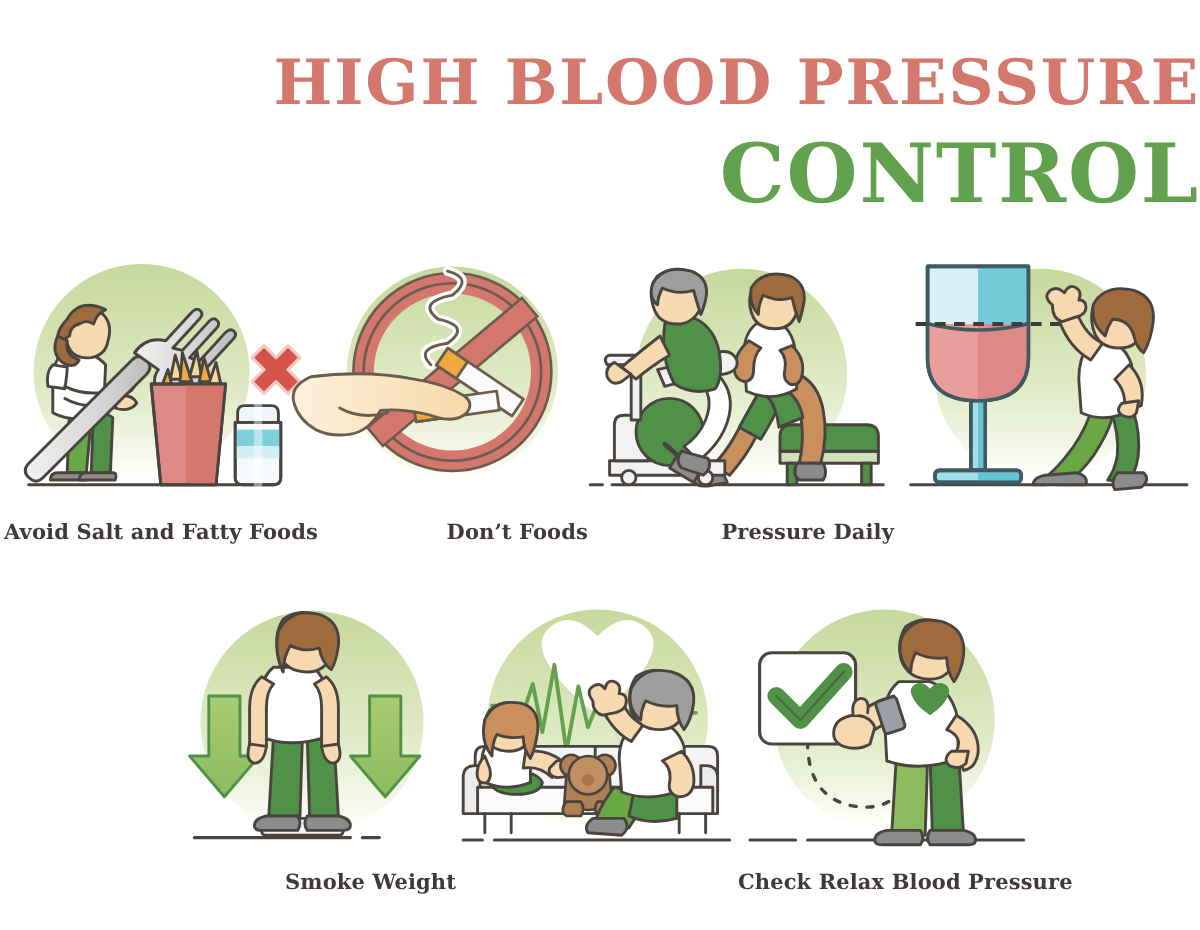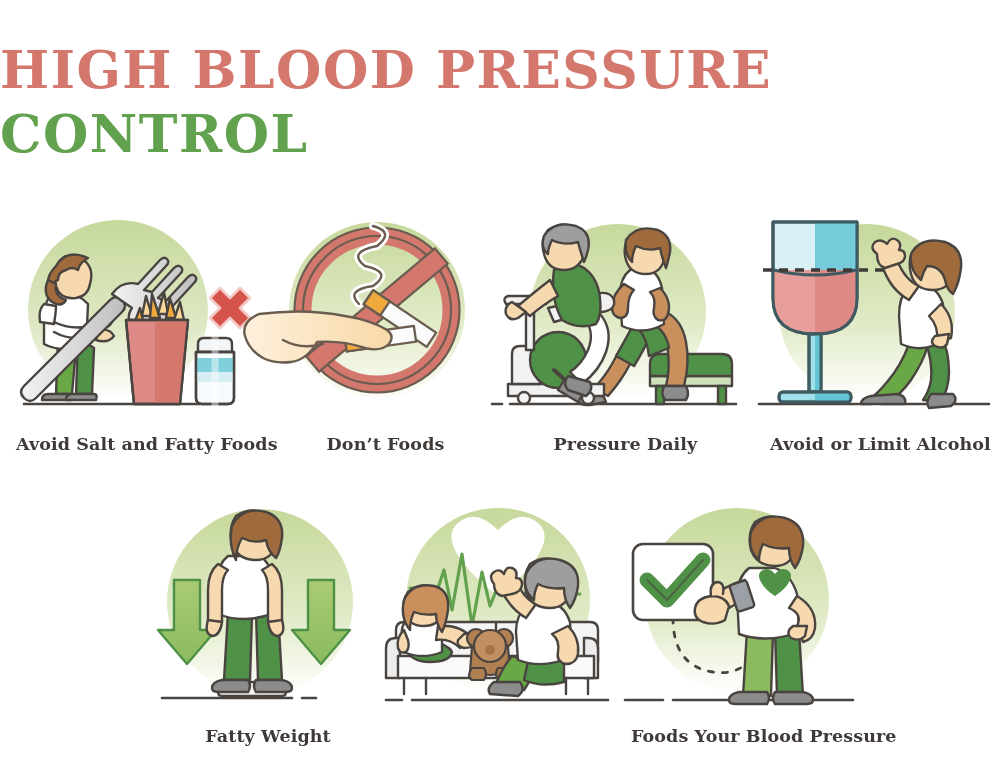--- a/index.html
+++ b/index.html
@@ -11,37 +11,37 @@
     width: 1000px;
     height: 775px;
     font-family: "DejaVu Serif", "Liberation Serif", serif;
     overflow: hidden;
     position: relative;
   }
 
   
   #title-block {
     width: 100%;
-    text-align: left;
+    text-align: right;
     padding-top: 44px;
     user-select: none;
   }
   #title-line-1 {
     font-family: "DejaVu Serif", "Liberation Serif", serif;
     font-weight: 700;
     font-size: 52px;
     letter-spacing: 1.5px;
     color: #d4786e;
     line-height: 1.0;
     display: block;
   }
   #title-line-2 {
     font-family: "DejaVu Serif", "Liberation Serif", serif;
     font-weight: 700;
-    font-size: 52px;
+    font-size: 68px;
     letter-spacing: 1.5px;
     color: #62a24e;
     line-height: 1.45;
     display: block;
   }
 
   
   .row {
     position: absolute;
     display: flex;
@@ -60,29 +60,28 @@
     width: 100%;
     height: 212px;
   }
   .panel-art svg {
     display: block;
     width: 100%;
     height: 100%;
     overflow: visible;
   }
   .panel-label {
-    text-align: center;
+    text-align: right;
     font-family: "DejaVu Serif", "Liberation Serif", serif;
     font-weight: 700;
     font-size: 17.5px;
     color: #3f3a38;
     margin-top: 14px;
     white-space: nowrap;
     letter-spacing: 0.1px;
-    padding-left: 16px;
   }
 </style>
 </head>
 <body>
 
 <div id="title-block">
   <span id="title-line-1">HIGH BLOOD PRESSURE</span>
   <span id="title-line-2">CONTROL</span>
 </div>
 
@@ -347,21 +346,20 @@
 
           <path d="M196 96 q14 14 10 34 l-14 4 q2 -16 -8 -26 z" fill="#f6d9ae"></path>
           <path d="M190 128 q-6 6 0 10 q8 4 12 -2 l2 -10 z" fill="#f6d9ae"></path>
 
           <path d="M170 40 q16 -12 32 0 q10 10 6 26 q-4 16 -20 16 q-18 0 -22 -16 q-4 -16 4 -26 z" fill="#f6d9ae"></path>
 
           <path d="M166 46 q10 -18 34 -12 q18 6 16 26 q-2 16 -8 26 q-6 -4 -8 -14 q-4 -14 -18 -14 q-4 6 -6 14 q-12 -10 -10 -26 z" fill="#a06b3c"></path>
         </g>
       </svg>
     </div>
-    <div class="panel-label">Avoid or Limit Alcohol</div>
   </div>
 </div>
 
 <div class="row" id="row-2" style="padding-left:140px;">
 
   <div class="panel" style="width:240px;">
     <div class="panel-art">
       <svg viewBox="0 0 240 212" xmlns="http://www.w3.org/2000/svg">
         <defs>
           <linearGradient id="g5" x1="0" y1="0" x2="0" y2="1">
@@ -403,21 +401,21 @@
           <path d="M132 64 q10 8 10 26 l0 32 l-14 0 l0 -32 q0 -14 -6 -20 z" fill="#f6d9ae"></path>
           <path d="M68 120 q-4 14 4 16 q8 0 10 -14 z" fill="#f6d9ae"></path>
           <path d="M142 120 q4 14 -4 16 q-8 0 -10 -14 z" fill="#f6d9ae"></path>
 
           <path d="M96 16 q18 -12 34 2 q10 10 6 26 q-4 16 -20 16 q-18 0 -24 -16 q-4 -16 4 -28 z" fill="#f6d9ae"></path>
 
           <path d="M92 26 q10 -20 34 -14 q18 6 16 26 q-2 14 -6 20 q-8 -6 -10 -18 q-12 4 -24 -2 q-6 10 -6 22 q-8 -16 -4 -34 z" fill="#a06b3c"></path>
         </g>
       </svg>
     </div>
-    <div class="panel-label">Fatty Weight</div>
+    <div class="panel-label">Smoke Weight</div>
   </div>
 
   <div class="panel" style="width:235px;">
     <div class="panel-art">
       <svg viewBox="0 0 235 212" xmlns="http://www.w3.org/2000/svg">
         <defs>
           <linearGradient id="g6" x1="0" y1="0" x2="0" y2="1">
             <stop offset="0%" stop-color="#c6d89b"></stop>
             <stop offset="65%" stop-color="#e2ecca"></stop>
             <stop offset="100%" stop-color="#ffffff"></stop>
@@ -526,15 +524,15 @@
 
           <path d="M182 96 q20 12 18 32 q-2 12 -12 14 l-6 -16 q6 -12 -8 -18 z" fill="#f6d9ae"></path>
           <path d="M178 126 q-8 6 -2 12 q8 4 14 -2 l2 -10 z" fill="#f6d9ae"></path>
 
           <path d="M140 22 q18 -12 34 2 q10 10 6 26 q-4 16 -20 16 q-18 0 -24 -16 q-4 -16 4 -28 z" fill="#f6d9ae"></path>
 
           <path d="M136 32 q10 -20 34 -14 q20 6 18 28 q-2 14 -8 22 q-6 -8 -6 -20 q-14 2 -26 -4 q-4 8 -4 16 q-12 -10 -8 -28 z" fill="#a06b3c"></path>
         </g>
       </svg>
     </div>
-    <div class="panel-label">Foods Your Blood Pressure</div>
+    <div class="panel-label">Check Relax Blood Pressure</div>
   </div>
 </div>
 
 </body></html>

